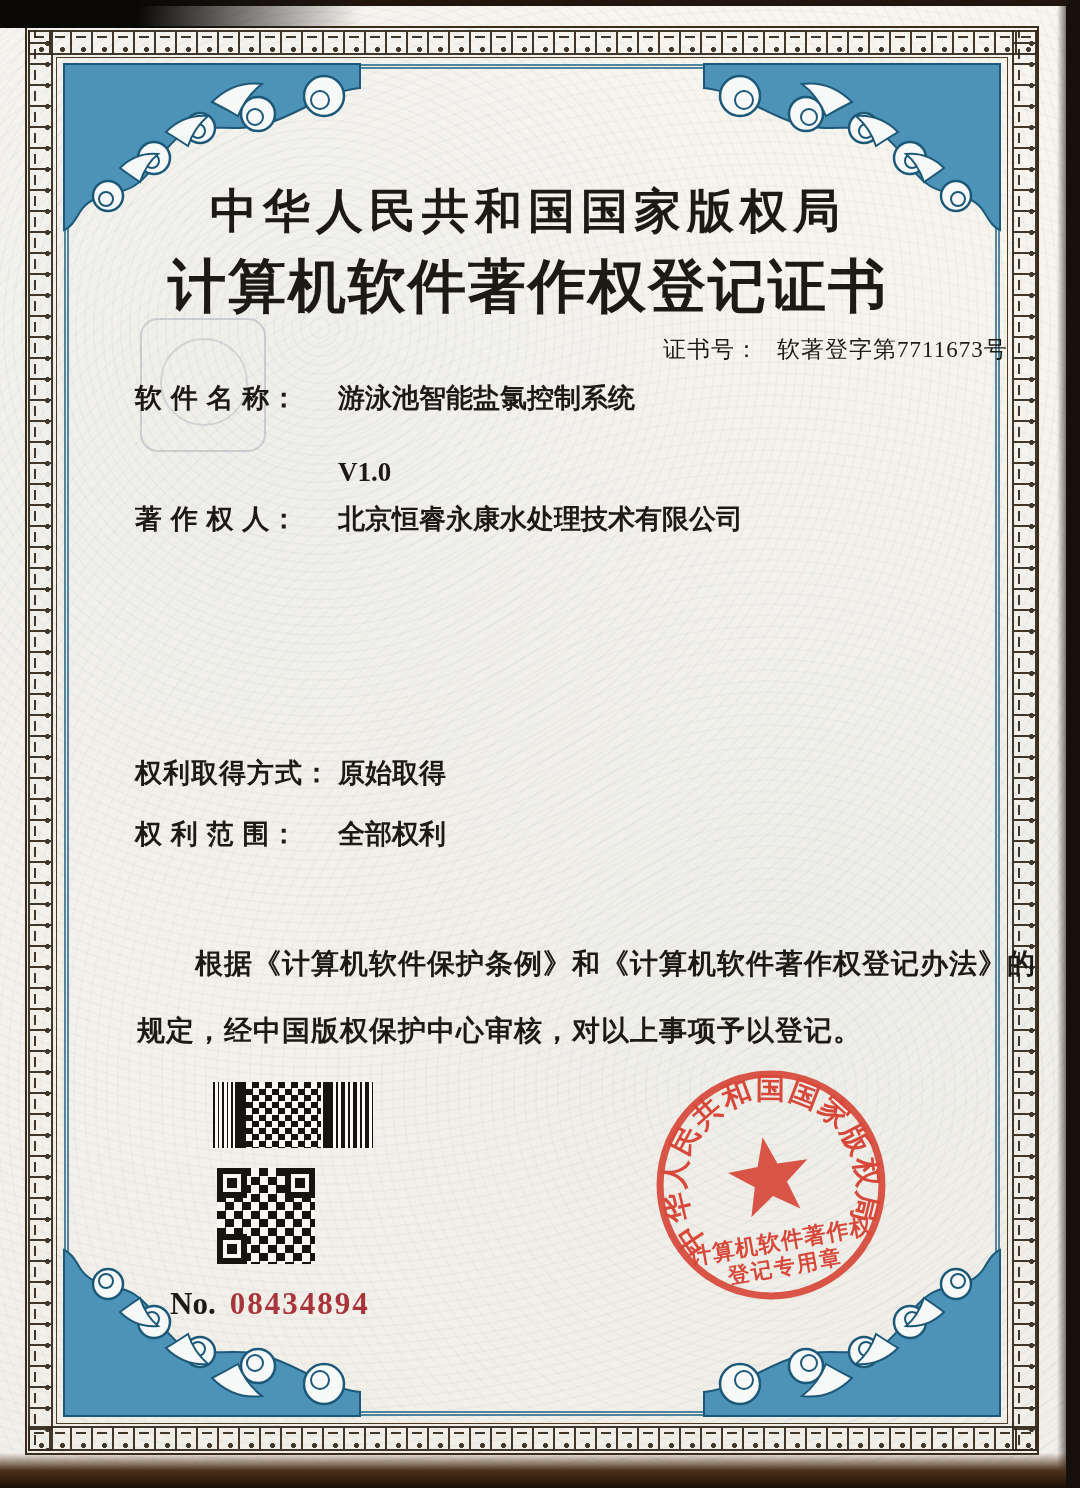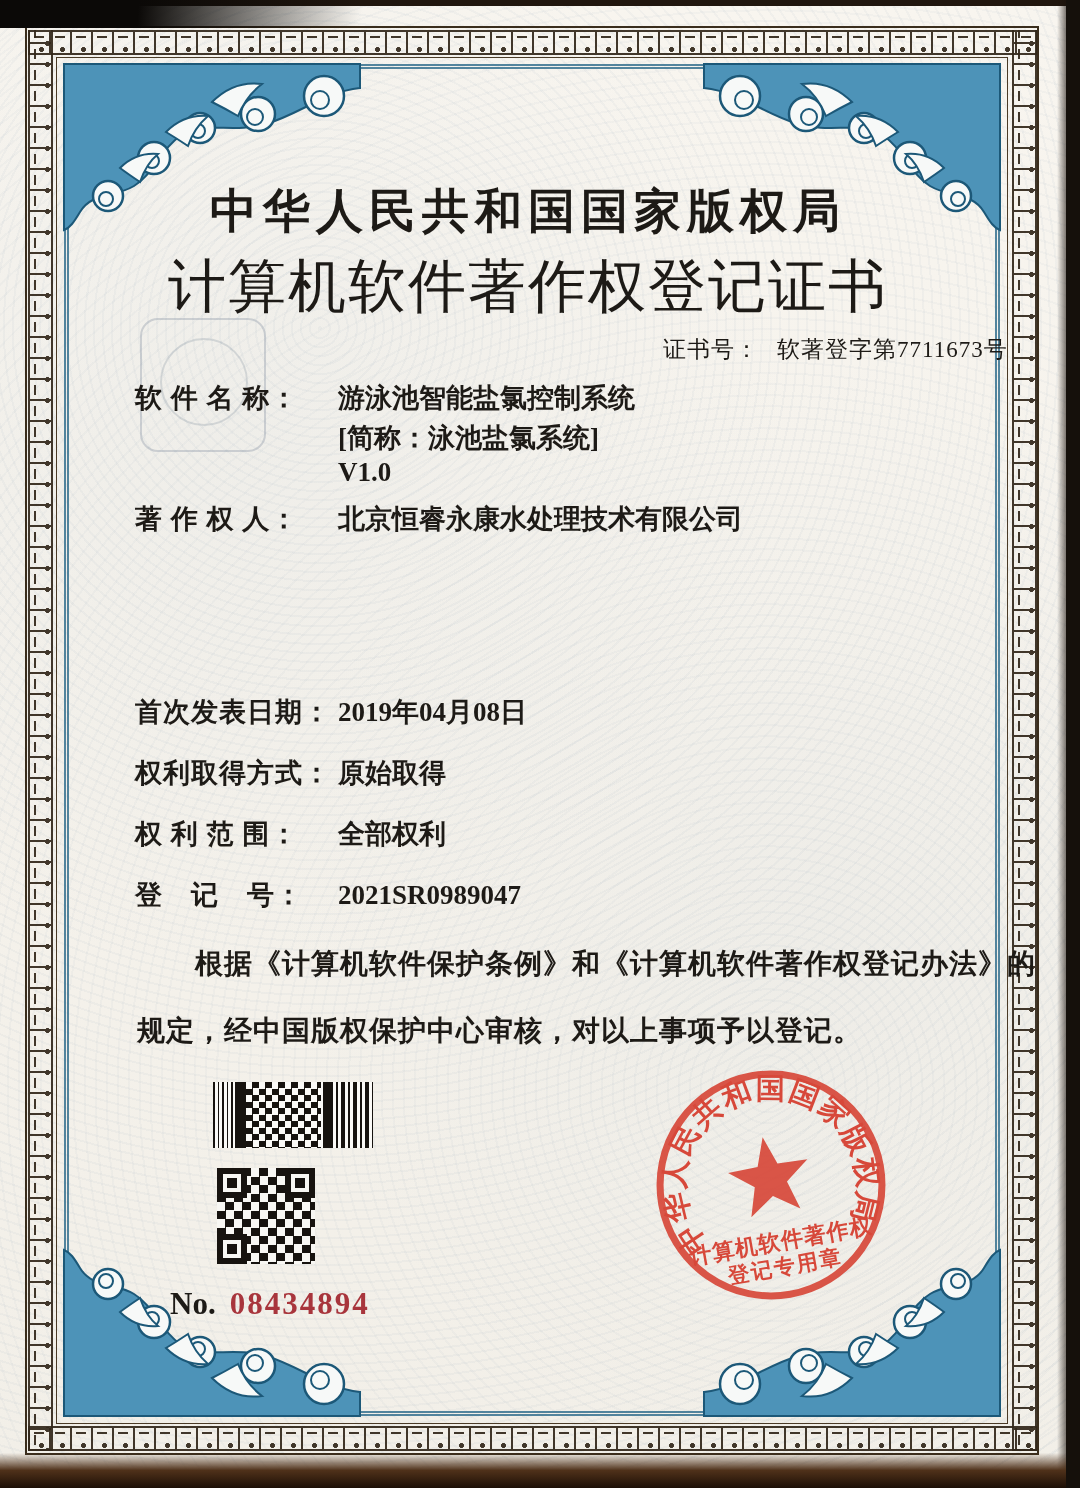--- a/index.html
+++ b/index.html
@@ -80,21 +80,21 @@
 
   
   .emboss{position:absolute;left:140px;top:318px;width:122px;height:130px;
     border:2px solid rgba(125,138,155,.32);border-radius:18px;}
   .emboss-circle{position:absolute;inset:18px 16px 24px 18px;border:2px solid rgba(125,138,155,.26);border-radius:50%;}
 
   
   .authority{position:absolute;left:0;right:10px;top:180px;text-align:center;
     font-size:47px;font-weight:bold;letter-spacing:6px;}
   .cert-title{position:absolute;left:0;right:10px;top:248px;text-align:center;
-    font-size:58px;font-weight:normal;letter-spacing:2px;}
+    font-size:58px;font-weight:bold;letter-spacing:2px;}
   .cert-no{position:absolute;left:663px;top:334px;font-size:23px;font-weight:normal;letter-spacing:1px;}
   .cert-no .val{margin-left:18px;}
 
   
   .row{position:absolute;left:135px;font-size:27px;font-weight:bold;white-space:nowrap;}
   .row .lbl{display:inline-block;min-width:203px;letter-spacing:1px;}
   .xline{position:absolute;left:338px;font-size:27px;font-weight:bold;white-space:nowrap;}
 
   
   .stmt{position:absolute;font-size:28px;font-weight:bold;letter-spacing:1px;white-space:nowrap;}
@@ -191,37 +191,30 @@
 
   <div class="authority">中华人民共和国国家版权局</div>
   <div class="cert-title">计算机软件著作权登记证书</div>
   <div class="cert-no">
     <span>证书号：</span><span class="val">软著登字第7711673号</span>
   </div>
 
   <div class="row" style="top:380px">
     <span class="lbl">软 件 名 称：</span><span>游泳池智能盐氯控制系统</span>
   </div>
-  <div class="xline" style="top:420px">[简称：泳池盐氯系统]</div>
   <div class="xline" style="top:457px">V1.0</div>
 
   <div class="row" style="top:501px">
     <span class="lbl">著 作 权 人：</span><span>北京恒睿永康水处理技术有限公司</span>
   </div>
-  <div class="row" style="top:694px">
-    <span class="lbl">首次发表日期：</span><span>2019年04月08日</span>
-  </div>
   <div class="row" style="top:755px">
     <span class="lbl">权利取得方式：</span><span>原始取得</span>
   </div>
   <div class="row" style="top:816px">
     <span class="lbl">权 利 范 围：</span><span>全部权利</span>
-  </div>
-  <div class="row" style="top:877px">
-    <span class="lbl">登　记　号：</span><span>2021SR0989047</span>
   </div>
 
   <div class="stmt stmt2">规定，经中国版权保护中心审核，对以上事项予以登记。</div>
   <div class="stmt stmt1">根据《计算机软件保护条例》和《计算机软件著作权登记办法》的</div>
 
   <div class="barcode">
     <div class="bc-bars1"></div>
     <div class="bc-thick"></div>
     <div class="bc-matrix"></div>
     <div class="bc-thick2"></div>

